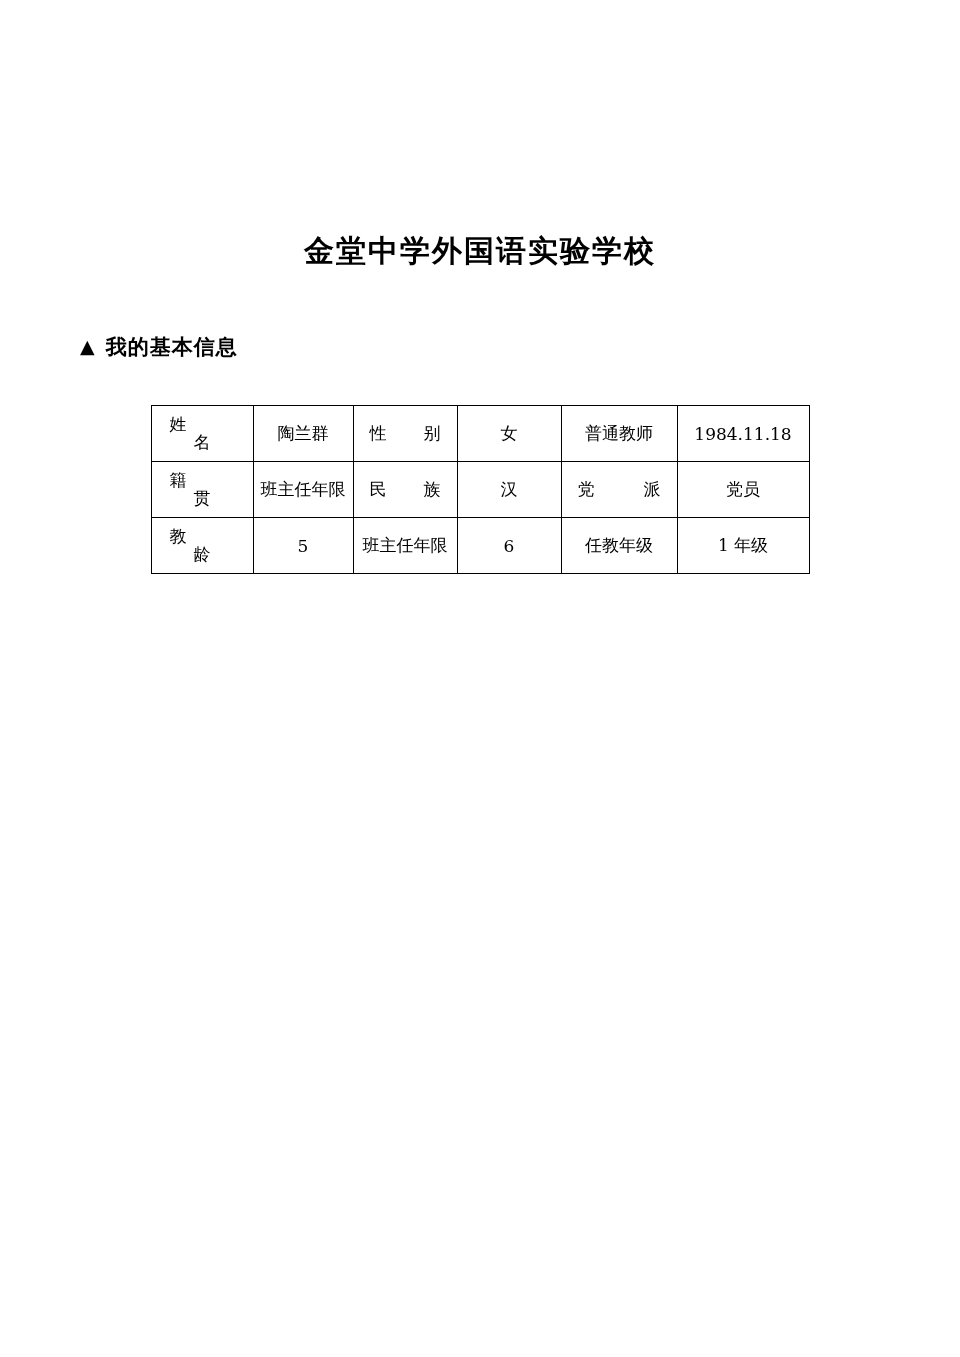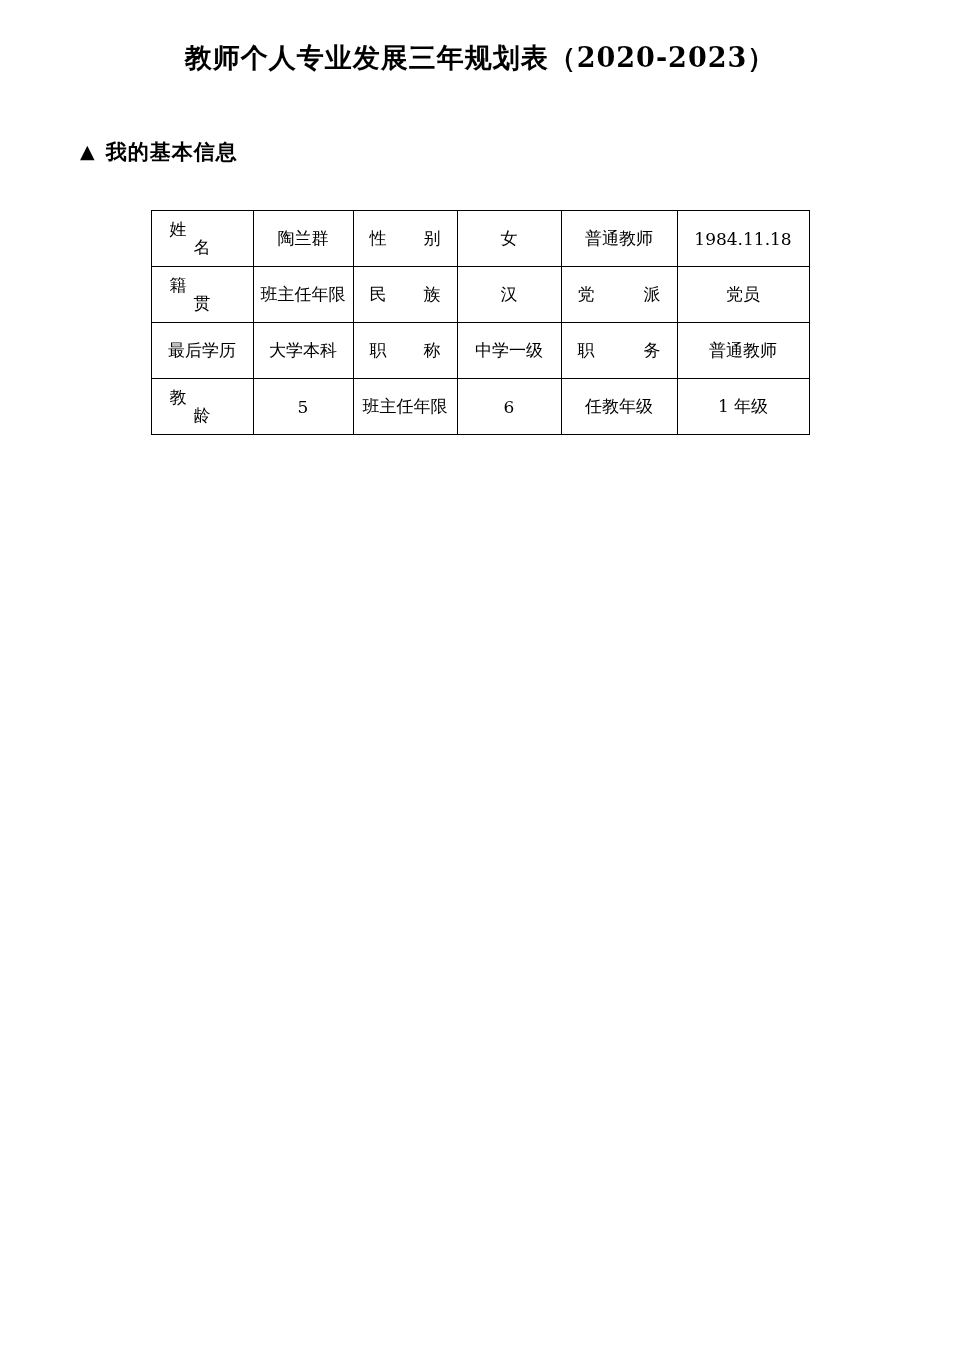--- a/index.html
+++ b/index.html
@@ -94,22 +94,22 @@
   .c3 { width: 104px; }
   .c4 { width: 104px; }
   .c5 { width: 116px; }
   .c6 { width: 132px; }
 </style>
 </head>
 <body>
 
 <div class="page">
 
+  <div class="doc-title">金堂中学外国语实验学校</div>
 
-  <div class="doc-subtitle">教师个人专业发展三年规划表（2020-2023）</div>
 
   <div class="section-heading">
     <span class="tri">▲</span><span>我的基本信息</span>
   </div>
 
   <table class="info">
     <colgroup>
       <col class="c1">
         <col class="c2">
         <col class="c3">
@@ -150,38 +150,20 @@
         <td>汉</td>
         <td class="lbl-spread">
           <span class="spread">
             <span>党</span>
             <span>派</span>
           </span>
         </td>
         <td>党员</td>
       </tr>
 
-      <tr>
-        <td>最后学历</td>
-        <td>大学本科</td>
-        <td class="lbl-spread">
-          <span class="spread">
-            <span>职</span>
-            <span>称</span>
-          </span>
-        </td>
-        <td>中学一级</td>
-        <td class="lbl-spread">
-          <span class="spread">
-            <span>职</span>
-            <span>务</span>
-          </span>
-        </td>
-        <td>普通教师</td>
-      </tr>
 
       <tr>
         <td class="lbl-split">
           <span class="l1">教</span>
           <span class="l2">龄</span>
         </td>
         <td>5</td>
         <td>班主任年限</td>
         <td>6</td>
         <td>任教年级</td>

